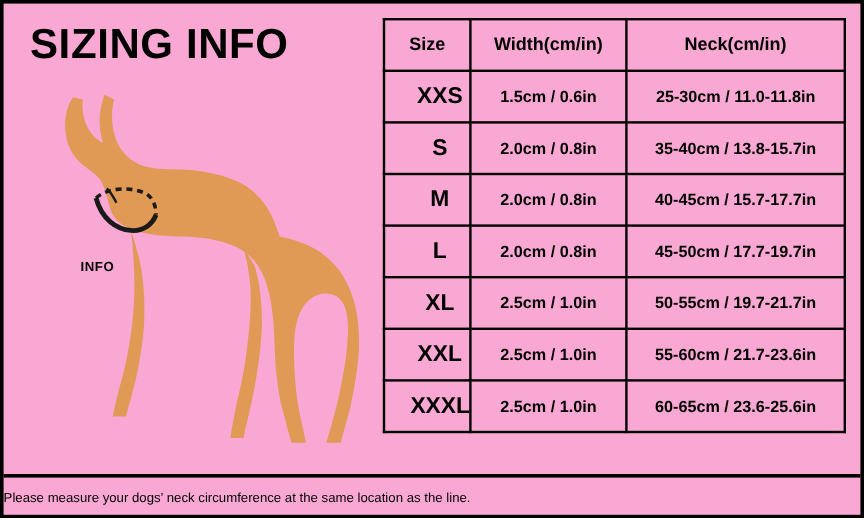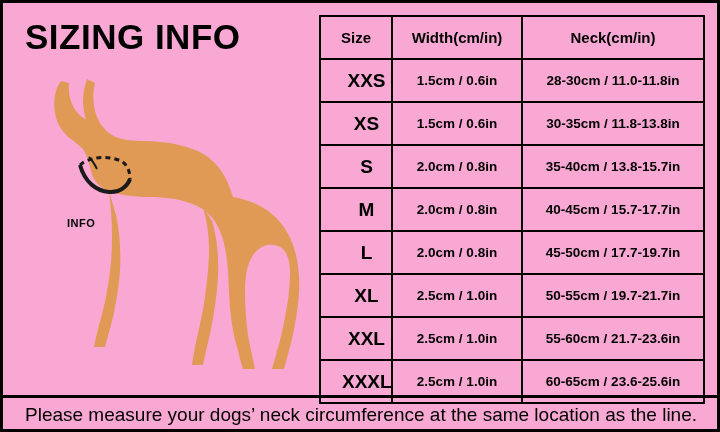--- a/index.html
+++ b/index.html
@@ -102,22 +102,21 @@
     position: absolute;
     left: 0;
     top: 392px;
     width: 714px;
     height: 34px;
     border-top: 3px solid #000;
     display: flex;
     align-items: center;
   }
   #footer-text {
-    padding-left: 22px;
-    font-size: 19px;
+    font-size: 11px;
     color: #000;
     font-family: "Liberation Sans", sans-serif;
     white-space: nowrap;
   }
 </style>
 </head>
 <body>
 
 <div id="page">
 
@@ -213,26 +212,21 @@
         <tr>
           <th>Size</th>
           <th>Width(cm/in)</th>
           <th>Neck(cm/in)</th>
         </tr>
       </thead>
       <tbody>
         <tr>
           <td class="size-cell">XXS</td>
           <td class="val-cell">1.5cm / 0.6in</td>
-          <td class="val-cell">28-30cm / 11.0-11.8in</td>
-        </tr>
-        <tr>
-          <td class="size-cell">XS</td>
-          <td class="val-cell">1.5cm / 0.6in</td>
-          <td class="val-cell">30-35cm / 11.8-13.8in</td>
+          <td class="val-cell">25-30cm / 11.0-11.8in</td>
         </tr>
         <tr>
           <td class="size-cell">S</td>
           <td class="val-cell">2.0cm / 0.8in</td>
           <td class="val-cell">35-40cm / 13.8-15.7in</td>
         </tr>
         <tr>
           <td class="size-cell">M</td>
           <td class="val-cell">2.0cm / 0.8in</td>
           <td class="val-cell">40-45cm / 15.7-17.7in</td>

